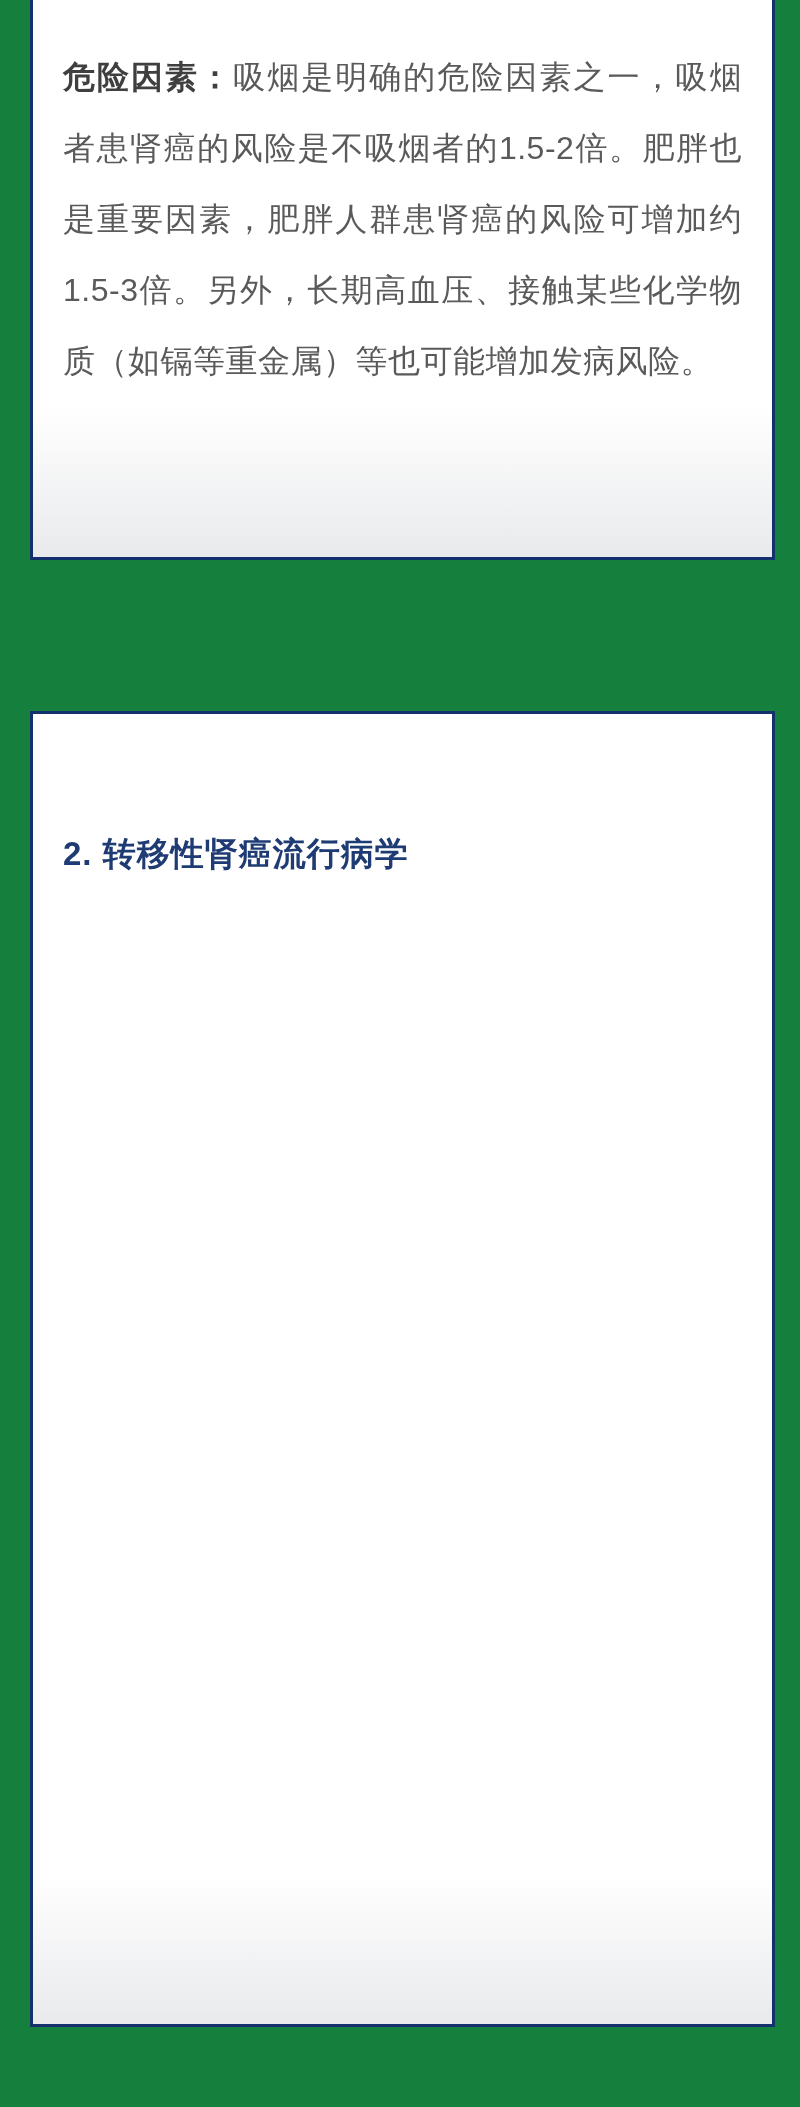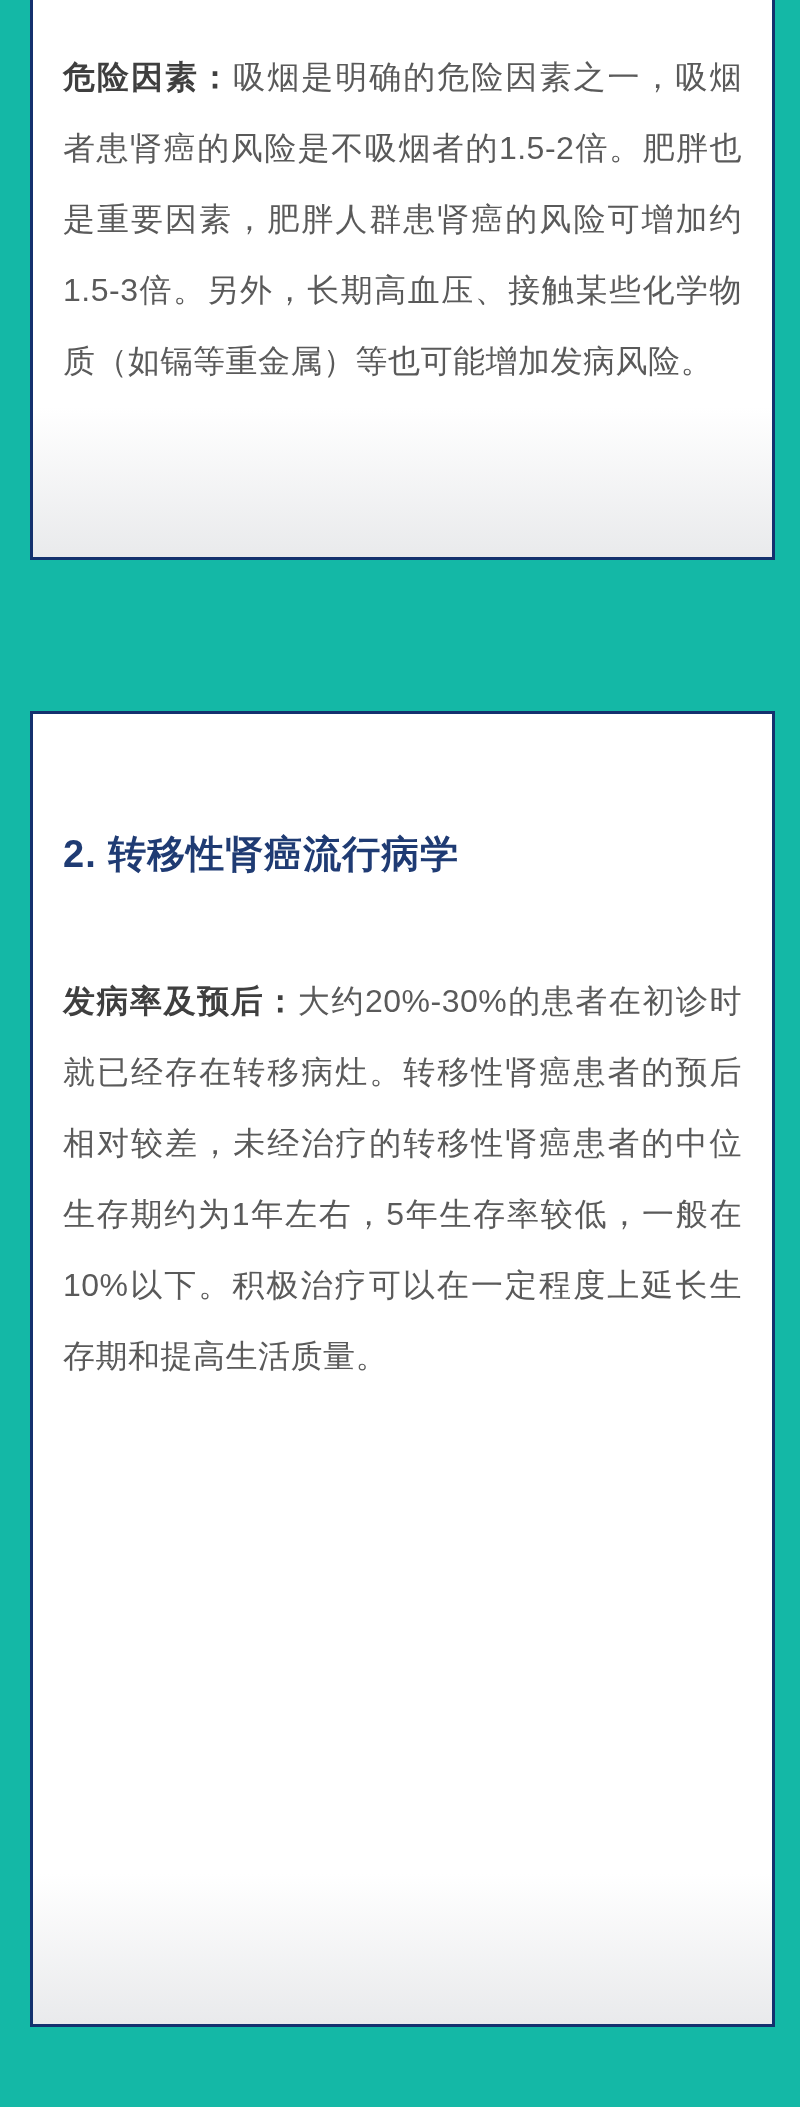--- a/index.html
+++ b/index.html
@@ -5,21 +5,21 @@
   html, body {
     margin: 0;
     padding: 0;
     background: #ffffff;
     font-family: "Liberation Sans", "DejaVu Sans", sans-serif;
   }
   .page {
     position: relative;
     width: 800px;
     height: 2107px;
-    background: #14b8a6;
+    background: #15803d;
     overflow: hidden;
   }
   .card {
     box-sizing: border-box;
     margin-left: 30px;
     width: 745px;
     border: 3px solid #14316e;
     background: linear-gradient(to bottom, #ffffff calc(100% - 150px), #e9eaec 100%);
     padding: 0 30px;
   }
@@ -28,21 +28,21 @@
     height: 560px;
     padding-top: 42px;
   }
   .card.card-second {
     margin-top: 151px;
     height: 1316px;
     padding-top: 116px;
   }
   .section-heading {
     margin: 0 0 88px 0;
-    font-size: 38px;
+    font-size: 33px;
     line-height: 48px;
     font-weight: bold;
     color: #1f3b73;
     letter-spacing: 1px;
   }
   .para {
     margin: 0;
     font-size: 32px;
     line-height: 71px;
     color: #5a5a5a;
@@ -65,18 +65,15 @@
   <section class="card card-top-cut">
     <p class="para">
       <span class="lead">危险因素：</span><span>吸烟是明确的危险因素之一，吸烟者患肾癌的风险是不吸烟者的1.5-2倍。肥胖也是重要因素，肥胖人群患肾癌的风险可增加约1.5-3倍。另外，长期高血压、接触某些化学物质（如镉等重金属）等也可能增加发病风险。</span>
     </p>
   </section>
 
   <section class="card card-second">
     <h2 class="section-heading">2. 转移性肾癌流行病学</h2>
 
 
-    <p class="para">
-      <span class="lead">发病率及预后：</span><span>大约20%-30%的患者在初诊时就已经存在转移病灶。转移性肾癌患者的预后相对较差，未经治疗的转移性肾癌患者的中位生存期约为1年左右，5年生存率较低，一般在10%以下。积极治疗可以在一定程度上延长生存期和提高生活质量。</span>
-    </p>
   </section>
 
 </div>
 
 </body></html>

